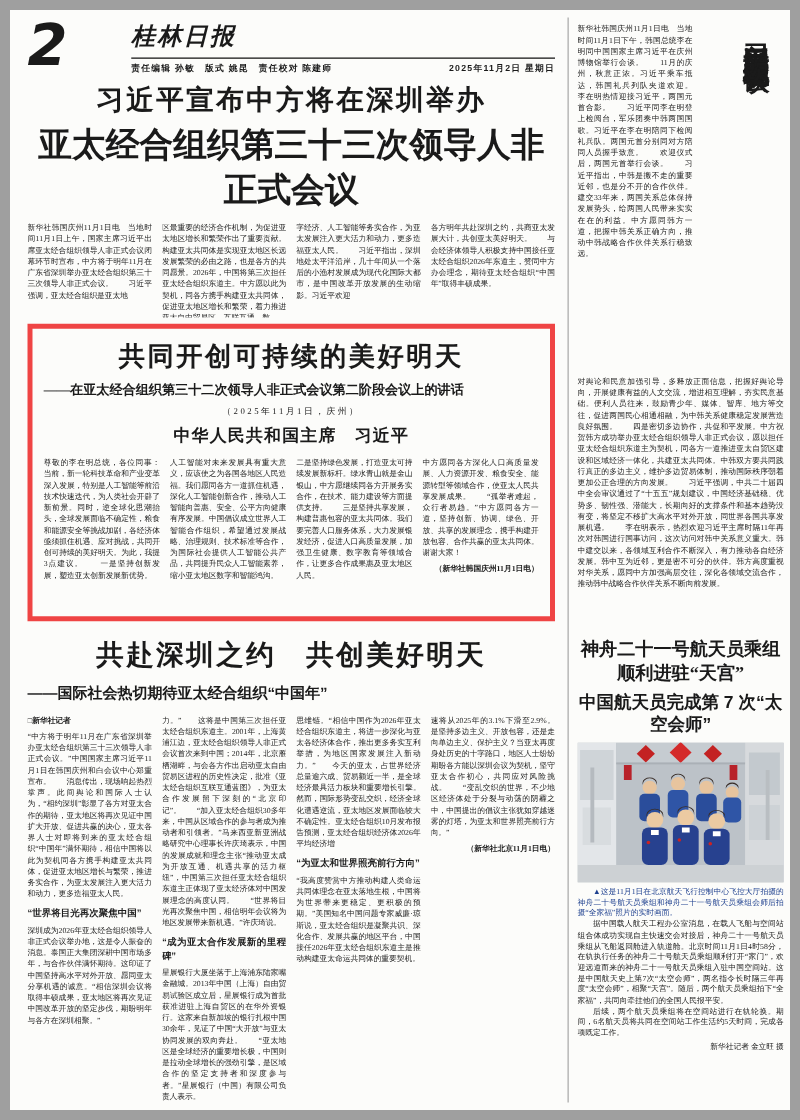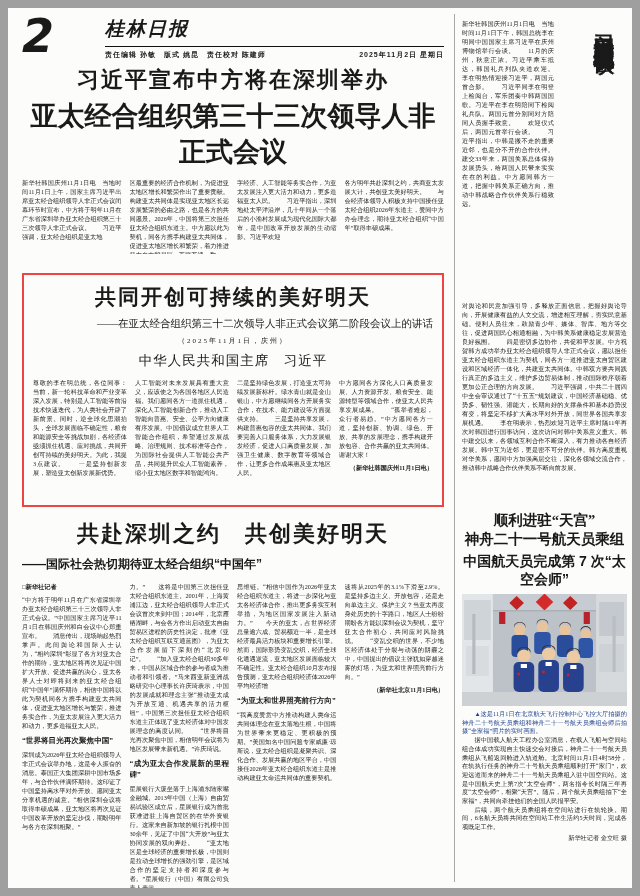--- a/index.html
+++ b/index.html
@@ -18,25 +18,25 @@
   .mh-rule { border-top:1.5px solid #111; margin:4px 0 3px; }
   .mh-meta { display:flex; justify-content:space-between; font-size:7px; font-weight:bold; letter-spacing:1px; }
 
   .hl1 { text-align:center; font-size:22px; font-weight:900; letter-spacing:2px; margin-top:5px; }
   .hl2 { text-align:center; font-size:27px; font-weight:900; margin-top:3px; }
 
   .cols { display:flex; gap:8px; text-align:justify; }
   .col { flex:1; font-size:6.2px; line-height:9px; overflow:hidden; font-family:"Liberation Serif",serif; color:#1c1c1c; }
   .apec-body { height:76px; margin-top:8px; }
 
-  .speech-box { border:2px solid #ef4444; margin-top:19px; padding:8px 9px 9px; }
+  .speech-box { border:4px solid #ef4444; margin-top:5px; padding:8px 9px 9px; }
   .sp-title { text-align:center; font-size:21px; font-weight:900; letter-spacing:2px; }
-  .sp-sub { text-align:right; font-size:10.5px; font-weight:normal; font-family:"Liberation Serif",serif; margin-top:6px; }
+  .sp-sub { text-align:left; font-size:10.5px; font-weight:bold; font-family:"Liberation Serif",serif; margin-top:6px; }
   .sp-date { text-align:center; font-size:7px; font-family:"Liberation Serif",serif; margin-top:5px; letter-spacing:2px; }
-  .sp-author { text-align:center; font-size:13.5px; font-weight:400; margin:6px 0 8px; letter-spacing:1px; }
+  .sp-author { text-align:center; font-size:13.5px; font-weight:700; margin:6px 0 8px; letter-spacing:1px; }
   .speech-cols { height:118px; }
   .sp-end { text-align:right; font-weight:bold; margin-top:4px; }
 
   .intl { margin-top:12px; }
   .intl-title { text-align:center; font-size:22px; font-weight:900; font-family:Liberation Mono, monospace; letter-spacing:2px; }
   .intl-sub { text-align:left; font-size:12px; font-weight:bold; margin-top:7px; }
   .intl-cols { height:368px; margin-top:9px; }
   .byline { font-weight:bold; margin-bottom:4px; font-family:"Liberation Sans",sans-serif; }
   .subhead { font-weight:900; font-size:7.6px; line-height:11px; margin:5px 0 4px; font-family:"Liberation Sans",sans-serif; }
   .ending { text-align:right; font-weight:bold; margin-top:4px; }
@@ -141,22 +141,22 @@
   <div class="right">
 
 
     <div class="korea-top">
       <div class="k-intro">新华社韩国庆州11月1日电　当地时间11月1日下午，韩国总统李在明同中国国家主席习近平在庆州博物馆举行会谈。　　11月的庆州，秋意正浓。习近平乘车抵达，韩国礼兵列队夹道欢迎。　　李在明热情迎接习近平，两国元首合影。　　习近平同李在明登上检阅台，军乐团奏中韩两国国歌。习近平在李在明陪同下检阅礼兵队。两国元首分别同对方陪同人员握手致意。　　欢迎仪式后，两国元首举行会谈。　　习近平指出，中韩是搬不走的重要近邻，也是分不开的合作伙伴。建交33年来，两国关系总体保持发展势头，给两国人民带来实实在在的利益。中方愿同韩方一道，把握中韩关系正确方向，推动中韩战略合作伙伴关系行稳致远。</div>
       <div class="k-headline">习近平同韩国总统李在明会谈</div>
     </div>
     <div class="k-body">对舆论和民意加强引导，多释放正面信息，把握好舆论导向，开展健康有益的人文交流，增进相互理解，夯实民意基础。便利人员往来，鼓励青少年、媒体、智库、地方等交往，促进两国民心相通相融，为中韩关系健康稳定发展营造良好氛围。　　四是密切多边协作，共促和平发展。中方祝贺韩方成功举办亚太经合组织领导人非正式会议，愿以担任亚太经合组织东道主为契机，同各方一道推进亚太自贸区建设和区域经济一体化，共建亚太共同体。中韩双方要共同践行真正的多边主义，维护多边贸易体制，推动国际秩序朝着更加公正合理的方向发展。　　习近平强调，中共二十届四中全会审议通过了“十五五”规划建议，中国经济基础稳、优势多、韧性强、潜能大，长期向好的支撑条件和基本趋势没有变，将坚定不移扩大高水平对外开放，同世界各国共享发展机遇。　　李在明表示，热烈欢迎习近平主席时隔11年再次对韩国进行国事访问，这次访问对韩中关系意义重大。韩中建交以来，各领域互利合作不断深入，有力推动各自经济发展。韩中互为近邻，更是密不可分的伙伴。韩方高度重视对华关系，愿同中方加强高层交往，深化各领域交流合作，推动韩中战略合作伙伴关系不断向前发展。</div>
 
     <div class="sz">
+      <div class="sz-h1">神舟二十一号航天员乘组</div>
       <div class="sz-h1">顺利进驻“天宫”</div>
-      <div class="sz-h1">神舟二十一号航天员乘组</div>
       <div class="sz-sub">中国航天员完成第 7 次“太空会师”</div>
 
       <div class="sz-photo">
         <svg viewBox="0 0 160 112" preserveAspectRatio="none">
           <rect x="0" y="0" width="160" height="112" fill="#bcc2c8"></rect>
           <rect x="0" y="0" width="30" height="112" fill="#e3e6e9"></rect>
           <rect x="2" y="6" width="26" height="40" fill="#cfd4d8"></rect>
           <rect x="4" y="52" width="22" height="30" fill="#d8dcdf"></rect>
           <rect x="130" y="0" width="30" height="112" fill="#d7dadd"></rect>
           <rect x="133" y="8" width="24" height="34" fill="#c3c9ce"></rect>

